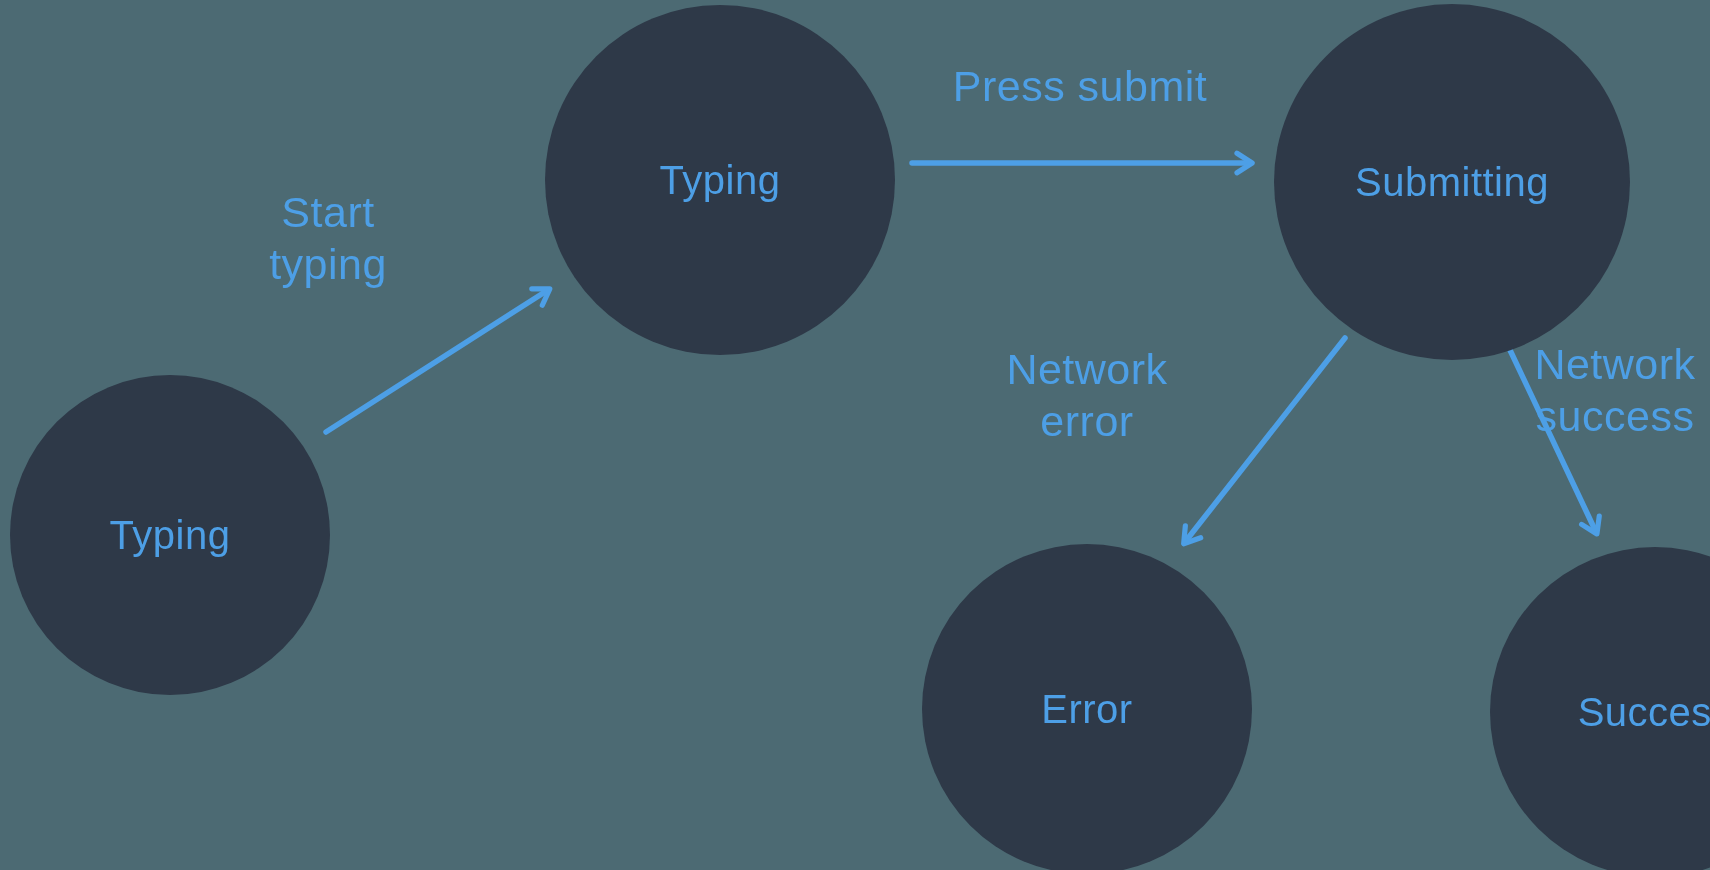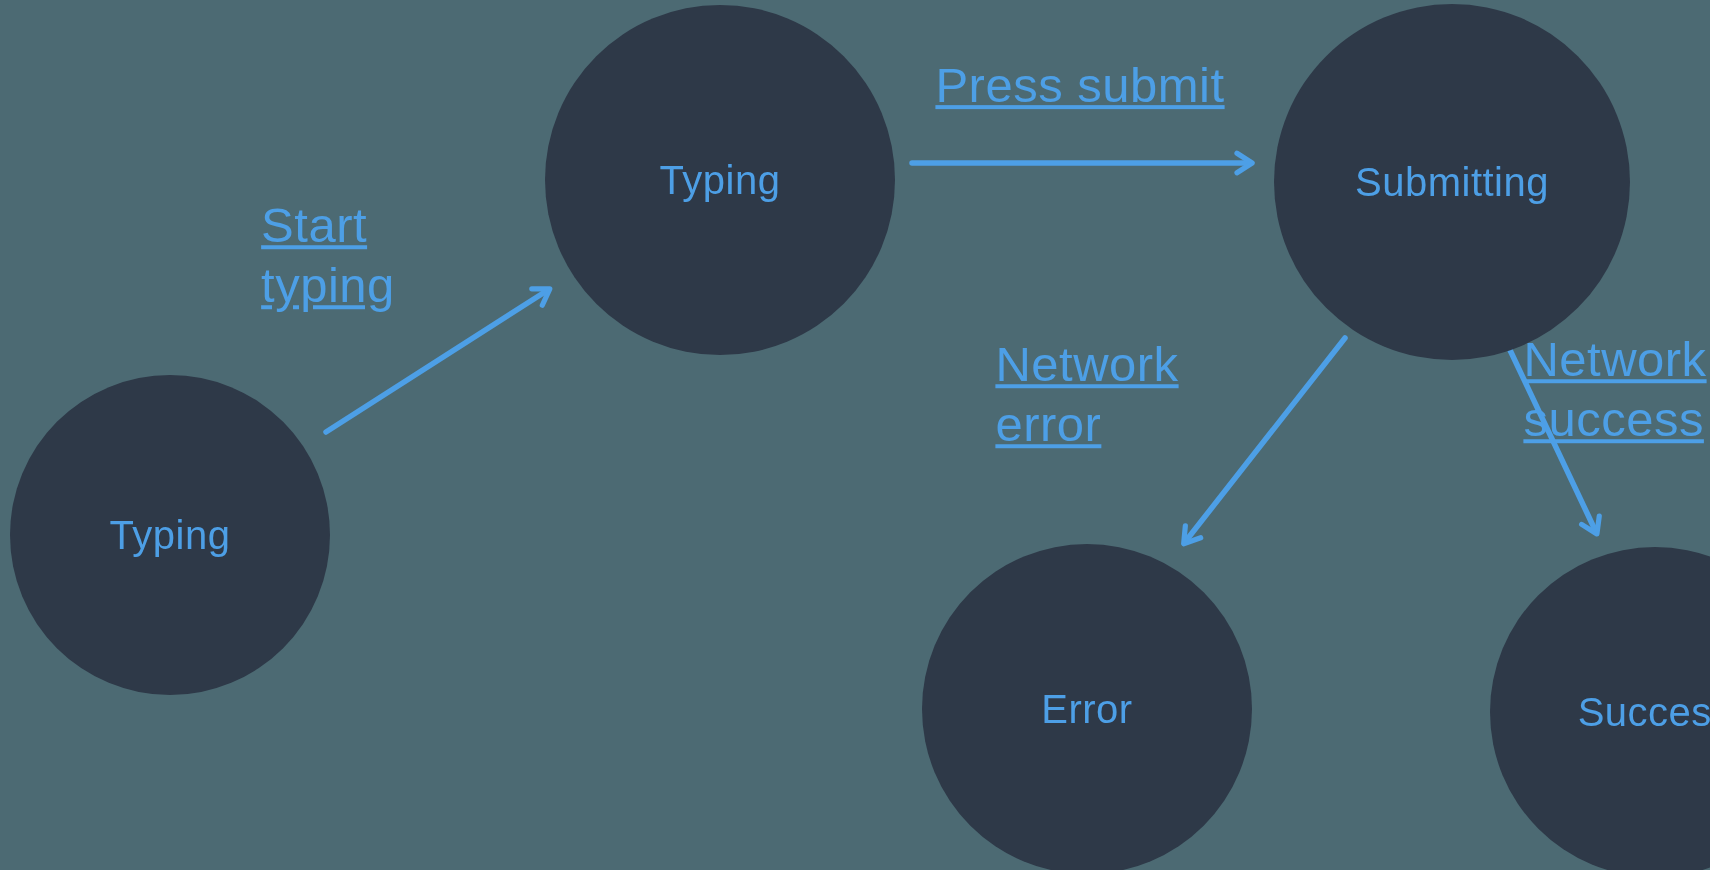--- a/index.html
+++ b/index.html
@@ -48,29 +48,28 @@
     fill: none;
     stroke: var(--color-accent, #4D9FE6);
     stroke-width: 2.4;
     stroke-linecap: round;
     stroke-linejoin: round;
   }
   .edge-label {
     position: absolute;
     transform: translate(-50%, -50%);
     color: var(--color-accent, #4D9FE6);
-    font-size: 49px;
+    font-size: 43px;
     line-height: 1.22;
-    text-align: left;
+    text-align: center;
     white-space: nowrap;
     letter-spacing: 0.5px;
-    text-decoration: underline;
   }
   .edge-label span { display: block; }
-  .label-start-typing    { left: 328px;  top: 238px; margin-top: 18px; }
+  .label-start-typing    { left: 328px;  top: 238px; }
   .label-press-submit    { left: 1080px; top: 86px;  }
   .label-network-error   { left: 1087px; top: 395px; }
   .label-network-success { left: 1615px; top: 390px; }
 </style>
 </head>
 <body>
 
 <div class="canvas">
 
   <svg class="edges-layer" width="1710" height="870" viewBox="0 0 1710 870" xmlns="http://www.w3.org/2000/svg">

